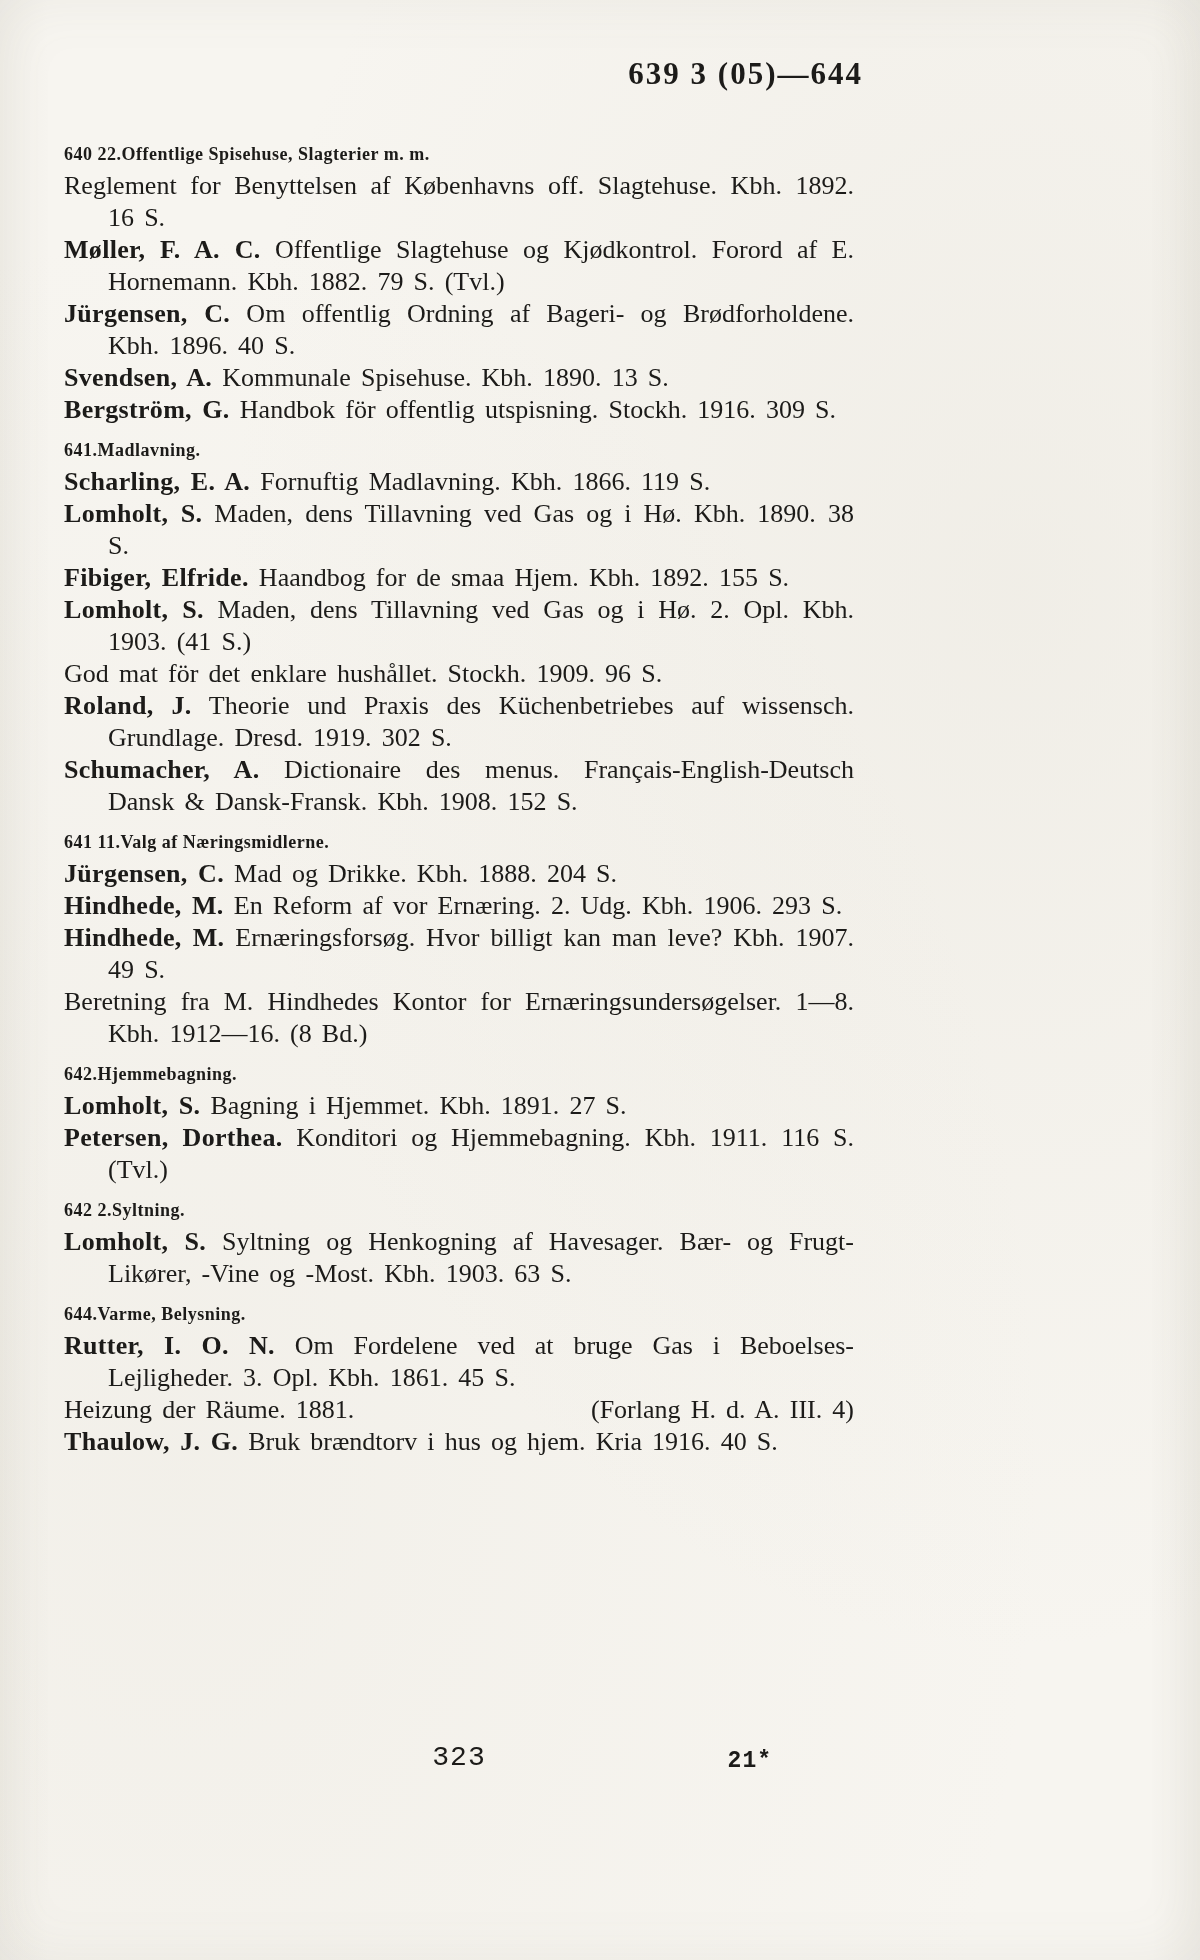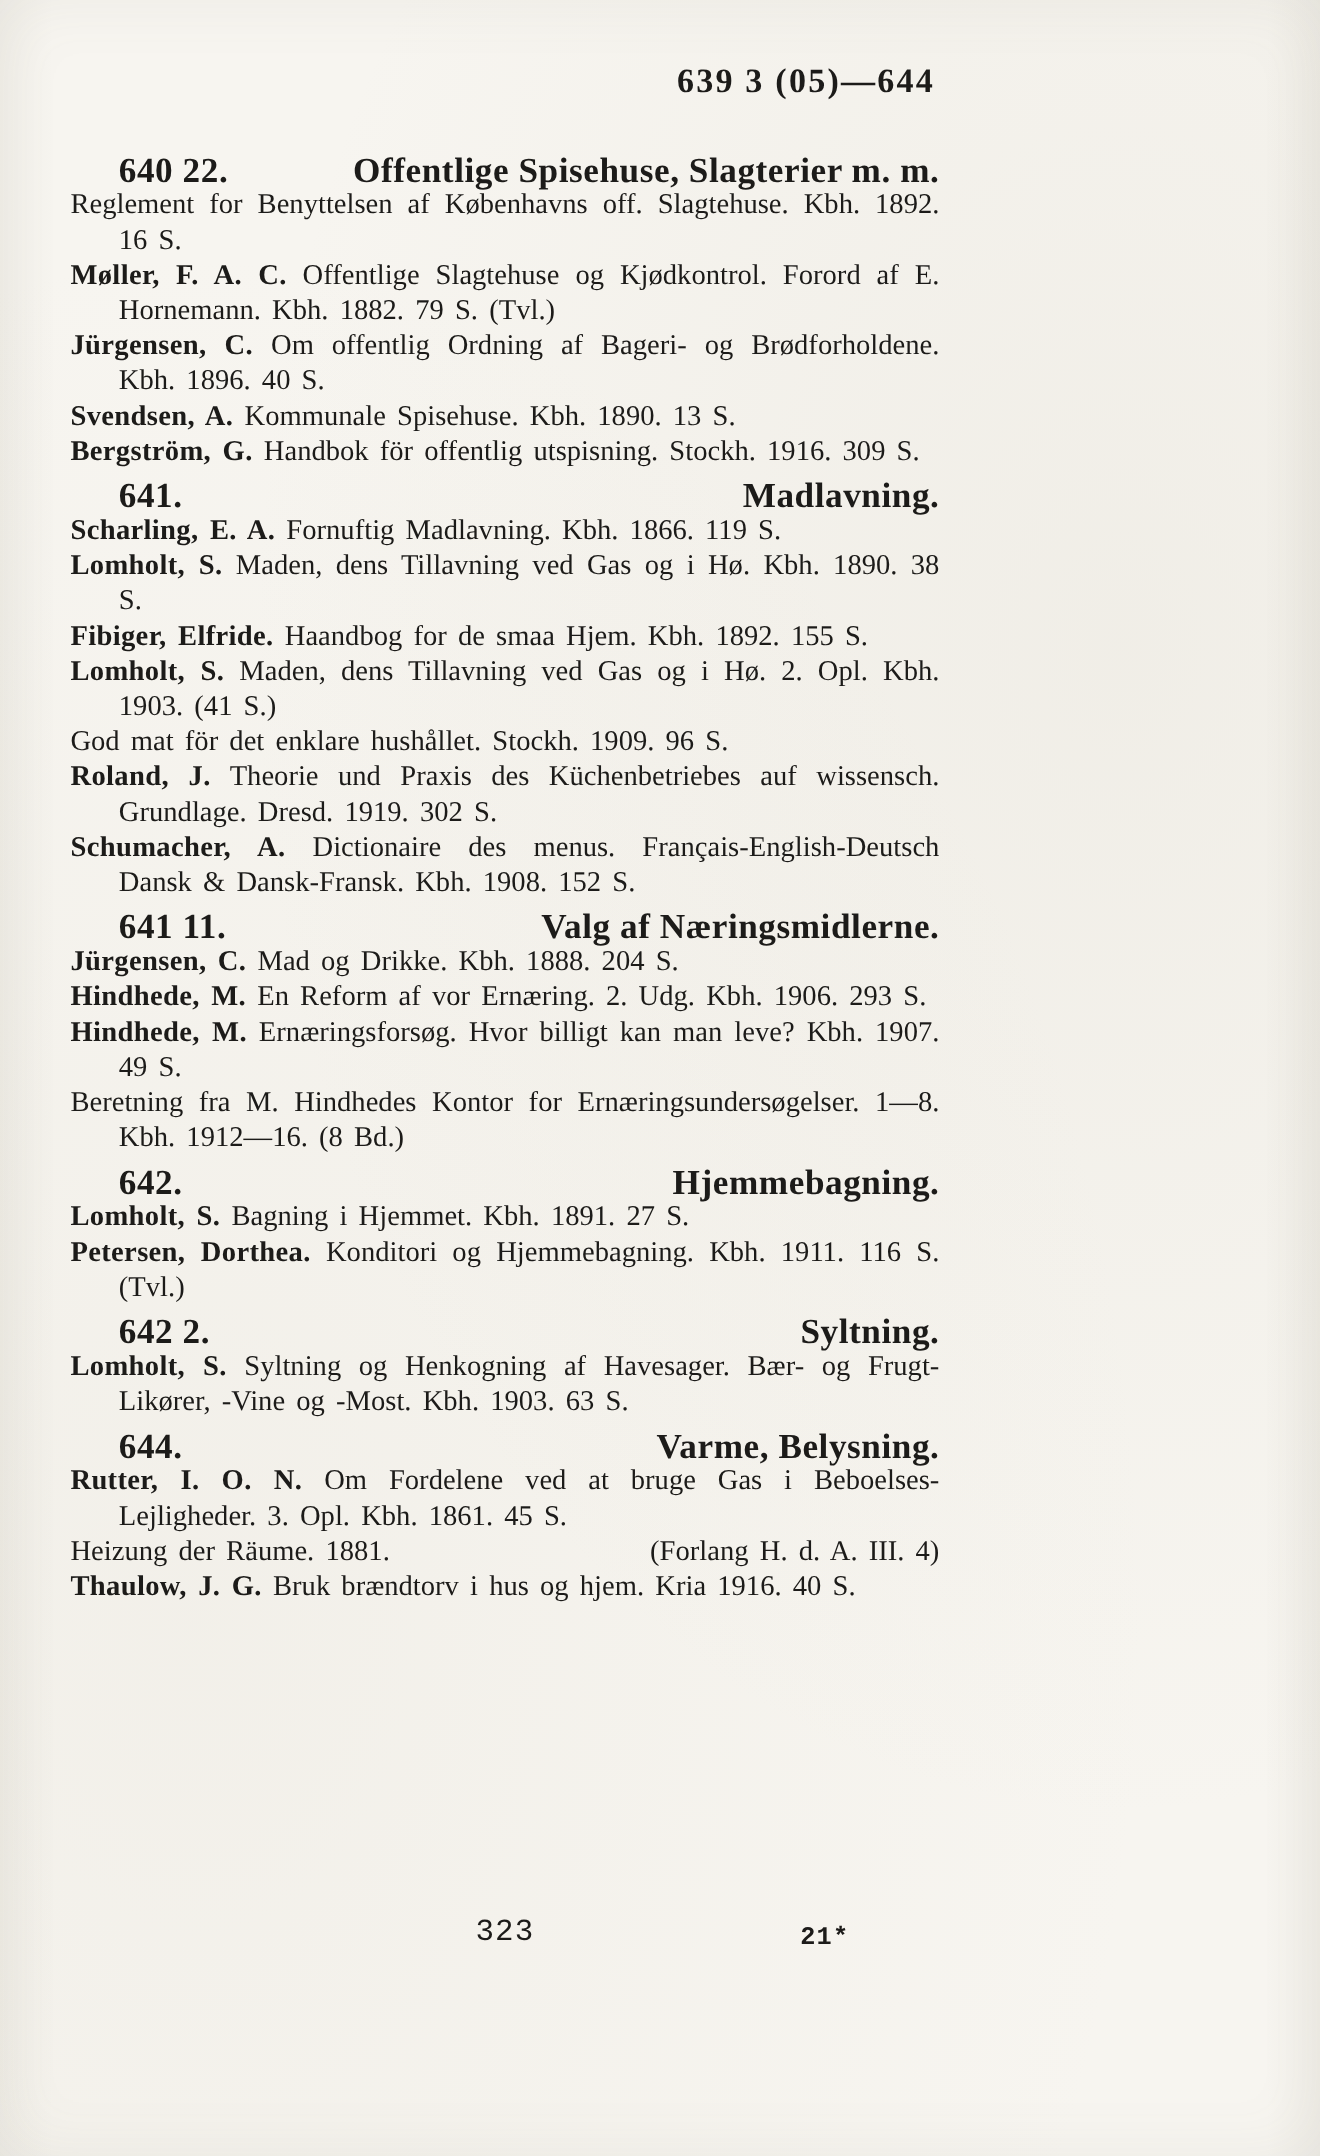--- a/index.html
+++ b/index.html
@@ -10,30 +10,29 @@
     background-image:
       radial-gradient(ellipse at 85% 30%, rgba(210,205,190,0.18), rgba(0,0,0,0) 55%),
       radial-gradient(ellipse at 15% 75%, rgba(215,210,196,0.15), rgba(0,0,0,0) 60%),
       linear-gradient(90deg, rgba(190,185,170,0.10) 0%, rgba(0,0,0,0) 4%, rgba(0,0,0,0) 96%, rgba(185,180,165,0.12) 100%);
     box-shadow:inset 0 0 60px rgba(120,115,100,0.08);
     font-family:"Liberation Serif","DejaVu Serif",serif;
     color:#1c1b19;
     overflow:hidden;
   }
   .running-head{
-    position:absolute;top:56px;left:60px;width:790px;
+    position:absolute;top:56px;left:73px;width:790px;
     text-align:right;font-weight:bold;font-size:31px;letter-spacing:2px;
     white-space:nowrap;
   }
   .content{position:absolute;top:138px;left:64px;width:790px;}
   .section-head{
-    display:flex;justify-content:space-between;align-items:baseline;
-    font-weight:bold;font-size:32px;line-height:32px;margin-top:8px;
+    display:flex;align-items:baseline;
+    font-weight:bold;font-size:18px;line-height:32px;margin-top:8px;
     letter-spacing:0.5px;
-    margin-left:44px;
   }
   .section:first-child .section-head{margin-top:0;}
   .sec-code{white-space:nowrap;}
   .sec-title{white-space:nowrap;}
   .entry{
     margin:0;font-size:26px;line-height:32px;
     text-align:justify;word-spacing:0.14em;
     padding-left:44px;text-indent:-44px;
   }
   .entry b{font-weight:bold;letter-spacing:0.3px;}

